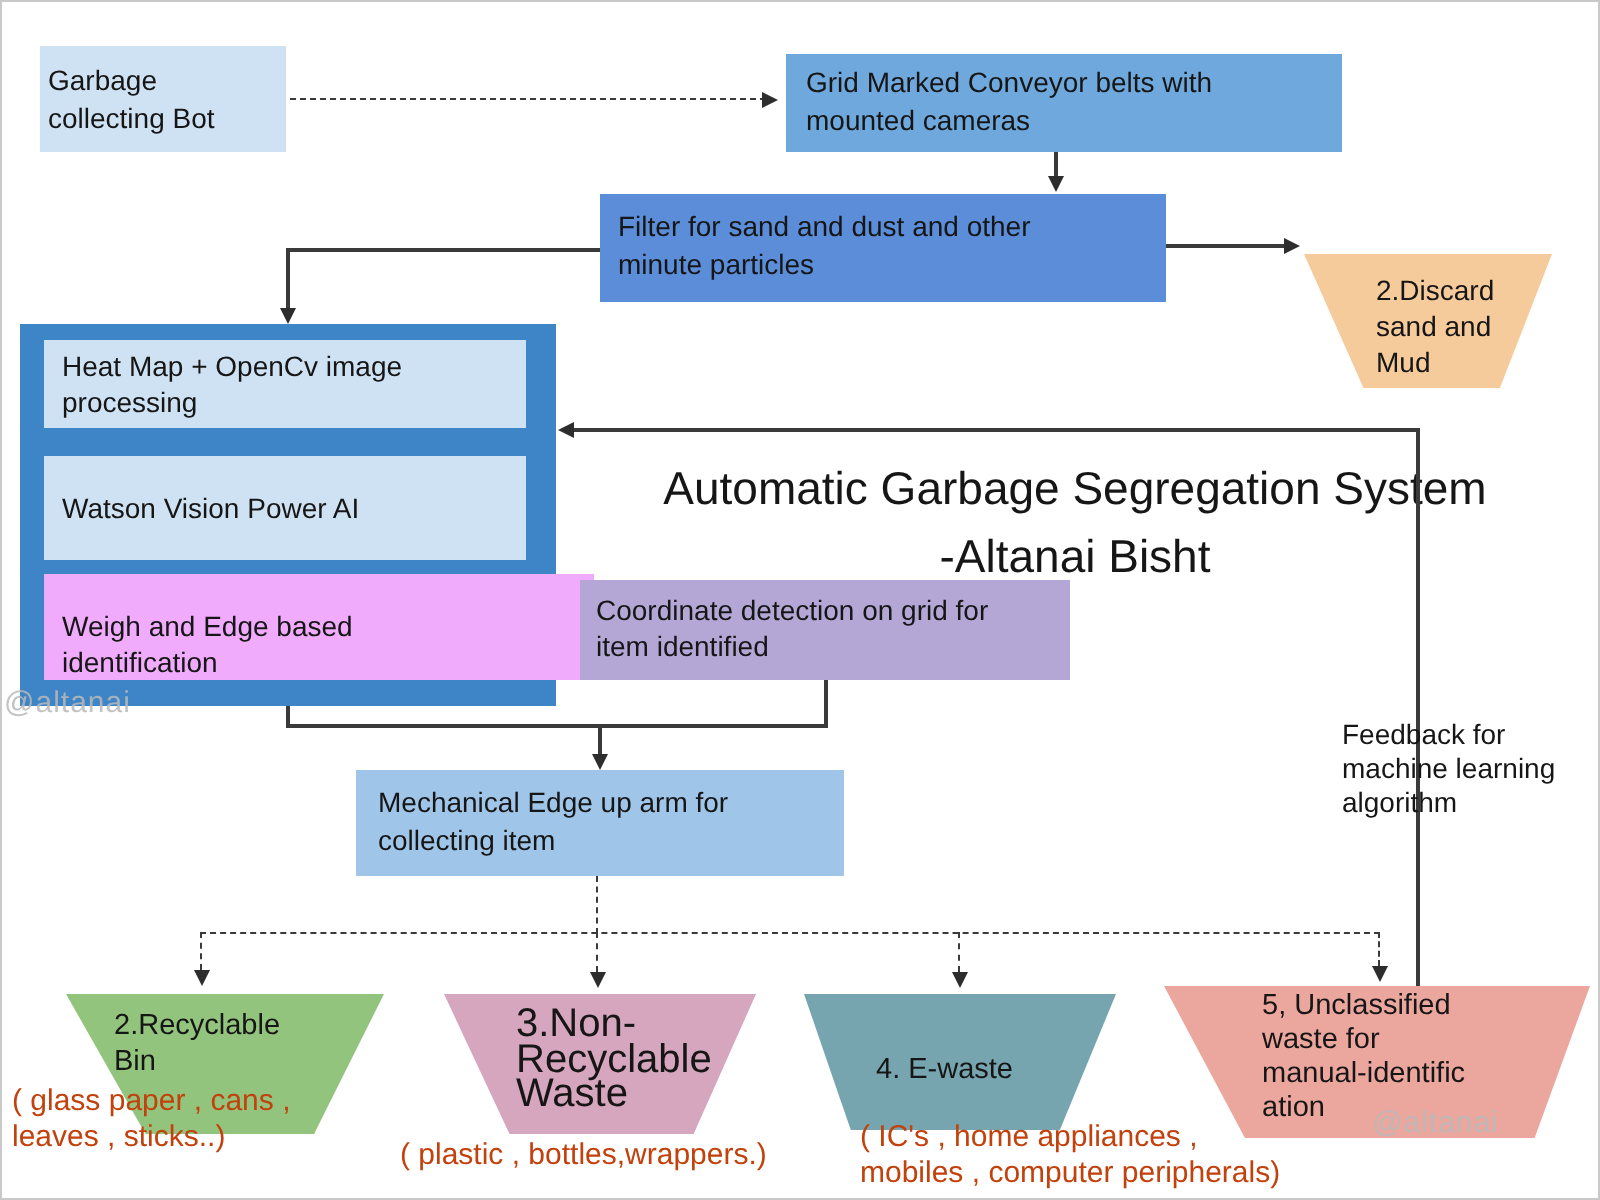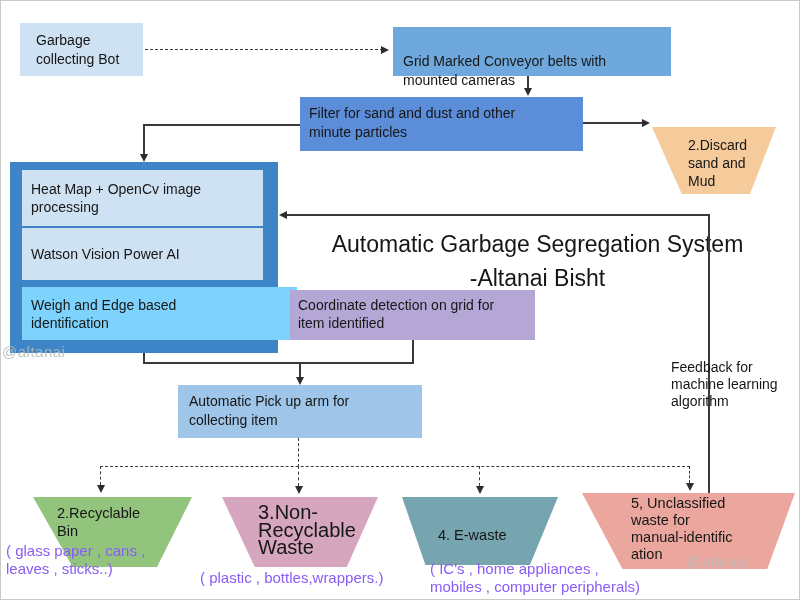--- a/index.html
+++ b/index.html
@@ -22,37 +22,37 @@
   .ah-left{border-right:8px solid #2d2d2d;border-top:4.5px solid transparent;border-bottom:4.5px solid transparent;}
   .ah-down{border-top:8px solid #2d2d2d;border-left:4.5px solid transparent;border-right:4.5px solid transparent;}
   .funnel{position:absolute;}
   .watermark{position:absolute;color:rgba(185,185,185,0.85);font-size:15px;letter-spacing:0.5px;}
   #title{
     position:absolute;left:280px;top:227px;width:515px;text-align:center;
     font-size:23px;line-height:34px;color:#161616;white-space:pre-line;
   }
   .stack-item{position:absolute;display:flex;align-items:center;box-sizing:border-box;padding-left:9px;}
   .stack-item .lbl-in{white-space:pre-line;font-size:14px;line-height:18px;color:#161616;}
-  .sub{position:absolute;white-space:pre-line;font-size:15px;line-height:18px;color:#8b5cf6;}
+  .sub{position:absolute;white-space:pre-line;font-size:15px;line-height:18px;color:#c2410c;}
 </style>
 </head>
 <body>
 
 <div id="stage">
 
   <div class="node" style="left: 20px; top: 23px; width: 123px; height: 53px; background-color: rgb(207, 226, 243);"></div>
-  <div class="lbl" style="left:36px;top:31px;">Garbage
+  <div class="lbl" style="left:24px;top:31px;">Garbage
 collecting Bot</div>
 
 
   <div class="hdash" style="left:145px;top:49px;width:238px;"></div>
   <div class="ah ah-right" style="left:381px;top:45.5px;"></div>
 
   <div class="node" style="left: 393px; top: 27px; width: 278px; height: 49px; background-color: rgb(111, 168, 220);"></div>
-  <div class="lbl" style="left:403px;top:32px;margin-top:20px;">Grid Marked Conveyor belts with
+  <div class="lbl" style="left:403px;top:32px;">Grid Marked Conveyor belts with
 mounted cameras</div>
 
   <div class="vline" style="left:527px;top:76px;height:12px;"></div>
   <div class="ah ah-down" style="left:523.5px;top:88px;"></div>
 
   <div class="node" style="left: 300px; top: 97px; width: 283px; height: 54px; background-color: rgb(91, 141, 217);"></div>
   <div class="lbl" style="left:309px;top:104px;">Filter for sand and dust and other
 minute particles</div>
 
   <div class="hline" style="left:143px;top:124px;width:157px;"></div>
@@ -61,28 +61,28 @@
 
   <div class="hline" style="left:583px;top:122px;width:60px;"></div>
   <div class="ah ah-right" style="left:642px;top:118.5px;"></div>
 
   <div class="funnel" style="left: 652px; top: 127px; width: 124px; height: 67px; clip-path: polygon(0px 0px, 100% 0px, 79% 100%, 24% 100%); background-color: rgb(246, 203, 156);"></div>
   <div class="lbl" style="left:688px;top:136px;line-height:18px;">2.Discard
 sand and
 Mud</div>
 
   <div class="node" style="left: 10px; top: 162px; width: 268px; height: 191px; background-color: rgb(61, 133, 198);"></div>
-  <div class="stack-item" style="left: 22px; top: 170px; width: 241px; height: 56px; background-color: rgb(207, 226, 243);">
+  <div class="stack-item" style="left: 22px; top: 170px; width: 241px; height: 44px; background-color: rgb(207, 226, 243);">
     <span class="lbl-in">Heat Map + OpenCv image
 processing</span>
   </div>
   <div class="stack-item" style="left: 22px; top: 228px; width: 241px; height: 52px; background-color: rgb(207, 226, 243);">
     <span class="lbl-in">Watson Vision Power AI</span>
   </div>
-  <div class="stack-item" style="left: 22px; top: 287px; width: 275px; height: 53px; background-color: #7dd3fc;">
+  <div class="stack-item" style="left: 22px; top: 287px; width: 275px; height: 53px; background-color: #f0abfc; align-items: flex-end;">
     <span class="lbl-in">Weigh and Edge based
 identification</span>
   </div>
 
   <div class="watermark" style="left:2px;top:343px;">@altanai</div>
 
   <div id="title">Automatic Garbage Segregation System
 -Altanai Bisht</div>
 
   <div class="node" style="left: 290px; top: 290px; width: 245px; height: 50px; background-color: rgb(180, 167, 214);"></div>
@@ -97,21 +97,21 @@
 machine learning
 algorithm</div>
 
   <div class="vline" style="left:143px;top:353px;height:11px;"></div>
   <div class="vline" style="left:412px;top:340px;height:24px;"></div>
   <div class="hline" style="left:143px;top:362px;width:271px;"></div>
   <div class="vline" style="left:299px;top:362px;height:15px;"></div>
   <div class="ah ah-down" style="left:295.5px;top:377px;"></div>
 
   <div class="node" style="left: 178px; top: 385px; width: 244px; height: 53px; background-color: rgb(159, 197, 232);"></div>
-  <div class="lbl" style="left:189px;top:392px;">Automatic Pick up arm for
+  <div class="lbl" style="left:189px;top:392px;">Mechanical Edge up arm for
 collecting item</div>
 
   <div class="vdash" style="left:298px;top:438px;height:29px;"></div>
   <div class="hdash" style="left:100px;top:466px;width:590px;"></div>
   <div class="vdash" style="left:100px;top:466px;height:19px;"></div>
   <div class="ah ah-down" style="left:96.5px;top:485px;"></div>
   <div class="vdash" style="left:298px;top:466px;height:20px;"></div>
   <div class="ah ah-down" style="left:294.5px;top:486px;"></div>
   <div class="vdash" style="left:479px;top:466px;height:20px;"></div>
   <div class="ah ah-down" style="left:475.5px;top:486px;"></div>

